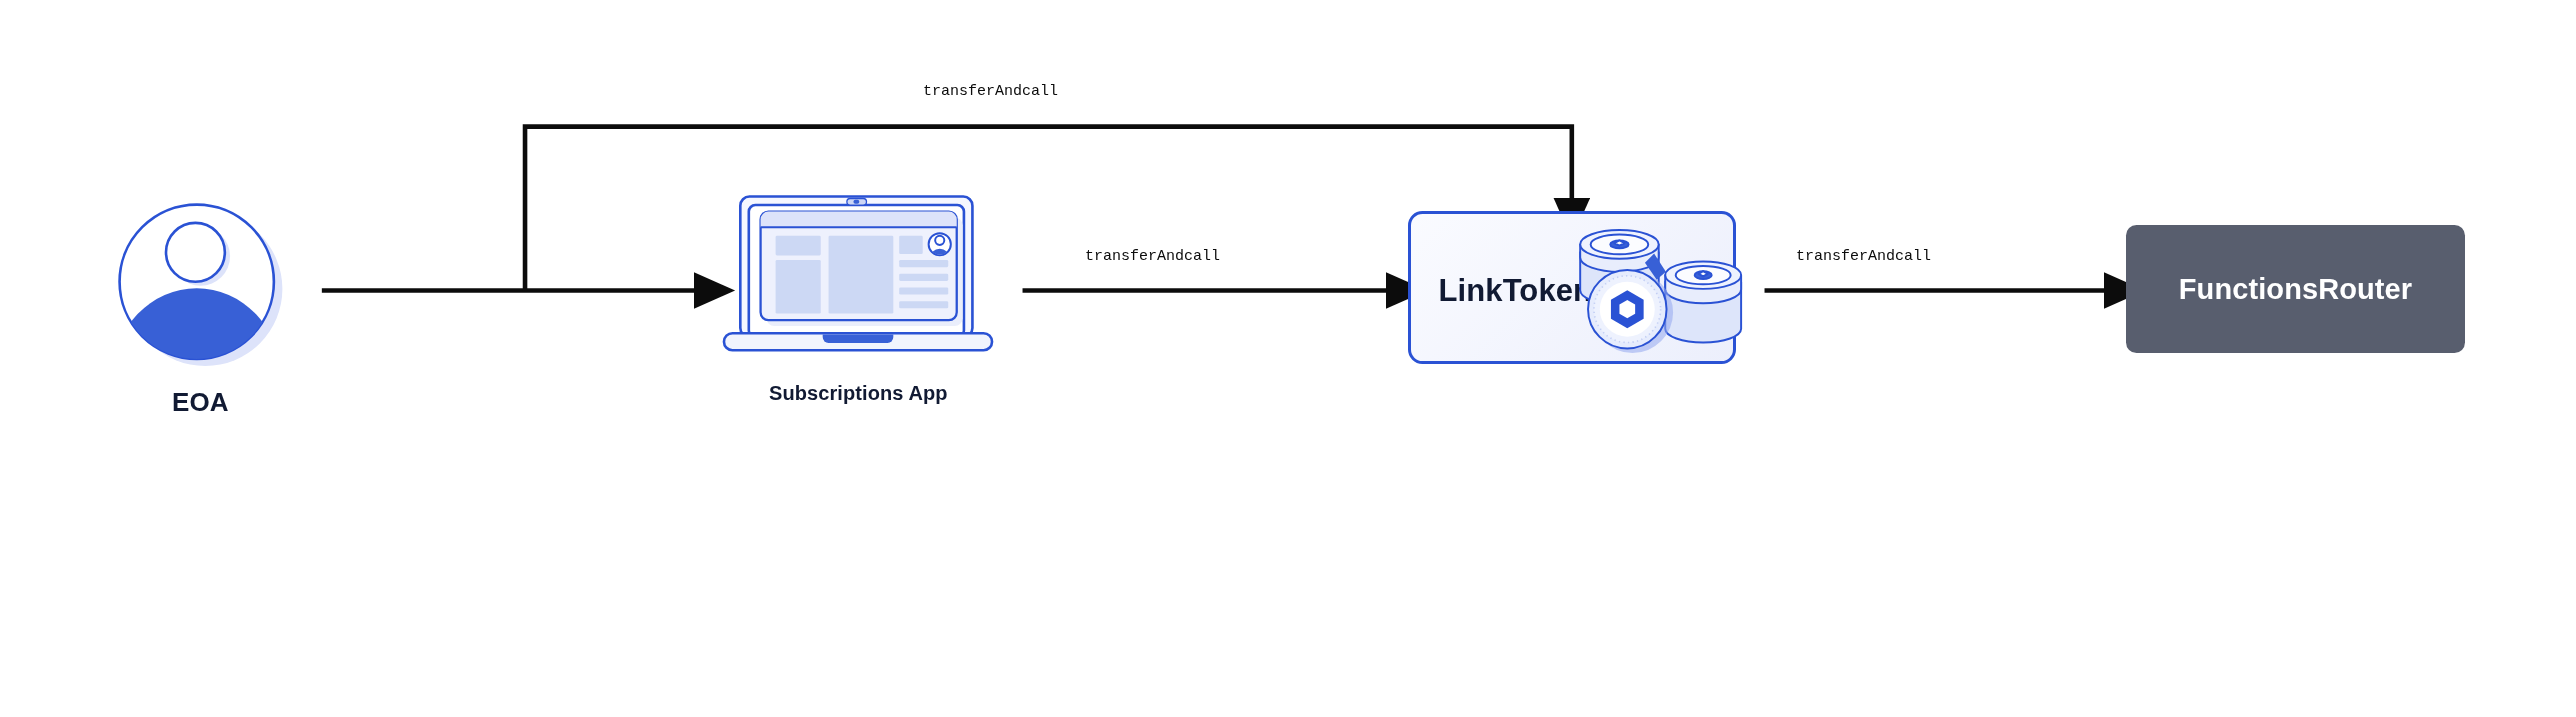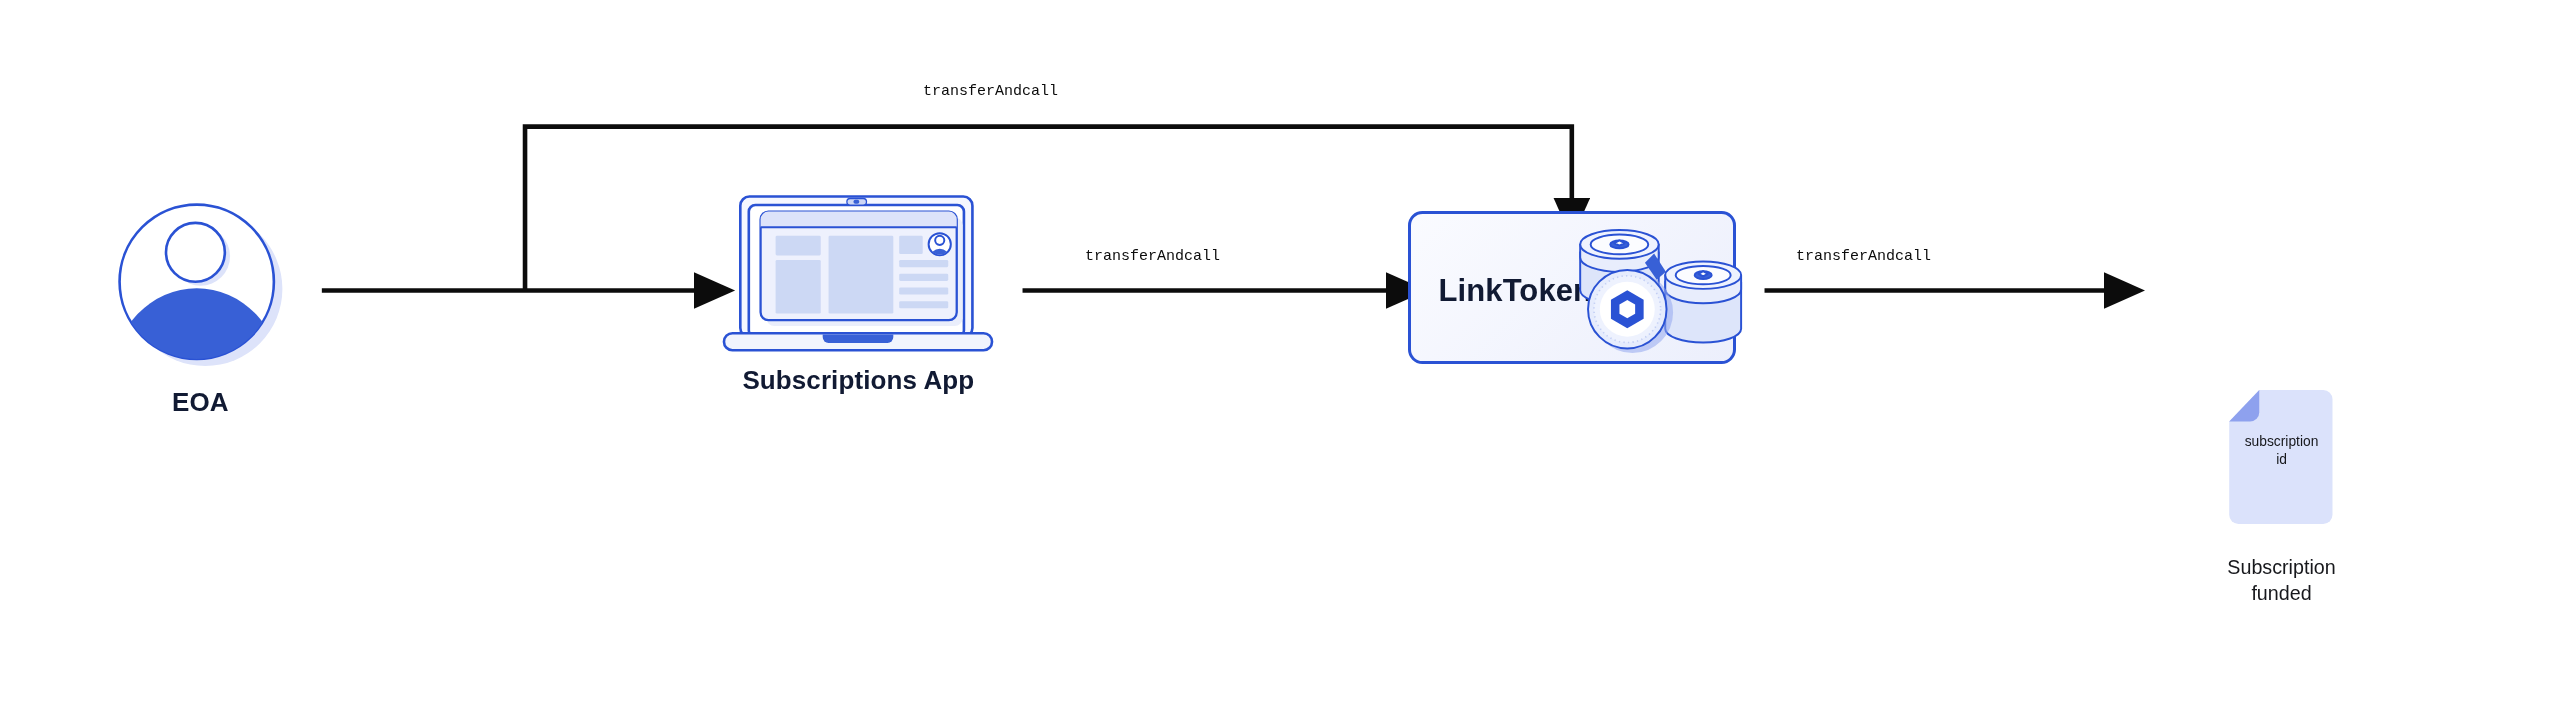--- a/index.html
+++ b/index.html
@@ -18,22 +18,22 @@
   #eoa-icon{position:absolute;left:0;top:0;width:170px;height:170px;}
   #eoa-label{
     position:absolute;left:-6.6px;top:187px;width:184px;text-align:center;
     font-size:26px;font-weight:700;color:#111a33;letter-spacing:0.1px;
   }
 
   
   #app-node{left:714px;top:190px;width:295px;height:262px;}
   #app-icon{position:absolute;left:0;top:0;width:288px;height:170px;}
   #app-label{
-    position:absolute;left:-19.7px;top:175px;width:328px;text-align:center;
-    font-size:26px;font-weight:700;color:#111a33;letter-spacing:0.1px;
+    position:absolute;left:-19.7px;top:192px;width:328px;text-align:center;
+    font-size:20px;font-weight:700;color:#111a33;letter-spacing:0.1px;
   }
 
   
   #linktoken-box{
     left:1408px;top:211px;width:328px;height:153px;
     border:3.3px solid #2a52d4;border-radius:14.4px;
     background:linear-gradient(135deg,#fafbff 0%,#eceffc 100%);
     box-sizing:border-box;
   }
   #linktoken-label{
@@ -214,31 +214,19 @@
     <g>
       <circle cx="100" cy="152" r="62" fill="#93a8ef" opacity="0.55"></circle>
       <circle cx="92" cy="147" r="60" fill="#e6ecfd" stroke="#2a52d4" stroke-width="3"></circle>
       <circle cx="92" cy="147" r="51" fill="#eef2fe" stroke="#c3cff4" stroke-width="2.5" stroke-dasharray="2 5"></circle>
       <circle cx="92" cy="147" r="42" fill="#ffffff"></circle>
       <path d="M92,118 l25,14.5 v29 L92,176 l-25,-14.5 v-29 z" fill="#2a52d4"></path>
       <path d="M92,133 l12,7 v14 l-12,7 l-12,-7 v-14 z" fill="#ffffff"></path>
     </g>
   </svg>
 
-
-  <div class="node" id="sub-node">
-    <svg id="sub-doc" viewBox="0 0 160 205" xmlns="http://www.w3.org/2000/svg">
-      <path d="M46,0 h98 a14,14 0 0 1 14,14 v177 a14,14 0 0 1 -14,14 h-130
-               a14,14 0 0 1 -14,-14 v-143 z" fill="#dbe2fb"></path>
-      <path d="M46,0 v34 a14,14 0 0 1 -14,14 h-32 z" fill="#8ea1ee"></path>
-    </svg>
-    <div id="sub-doc-text">
-      <div>subscription</div>
-      <div>id</div>
-    </div>
-    <div id="sub-label">
-      <div>Subscription</div>
-      <div>funded</div>
-    </div>
-  </div>
+  <div class="node" id="router-box">
+    <div id="router-label">FunctionsRouter</div>
+  </div>
+
 
 </div>
 
 
 </body></html>

